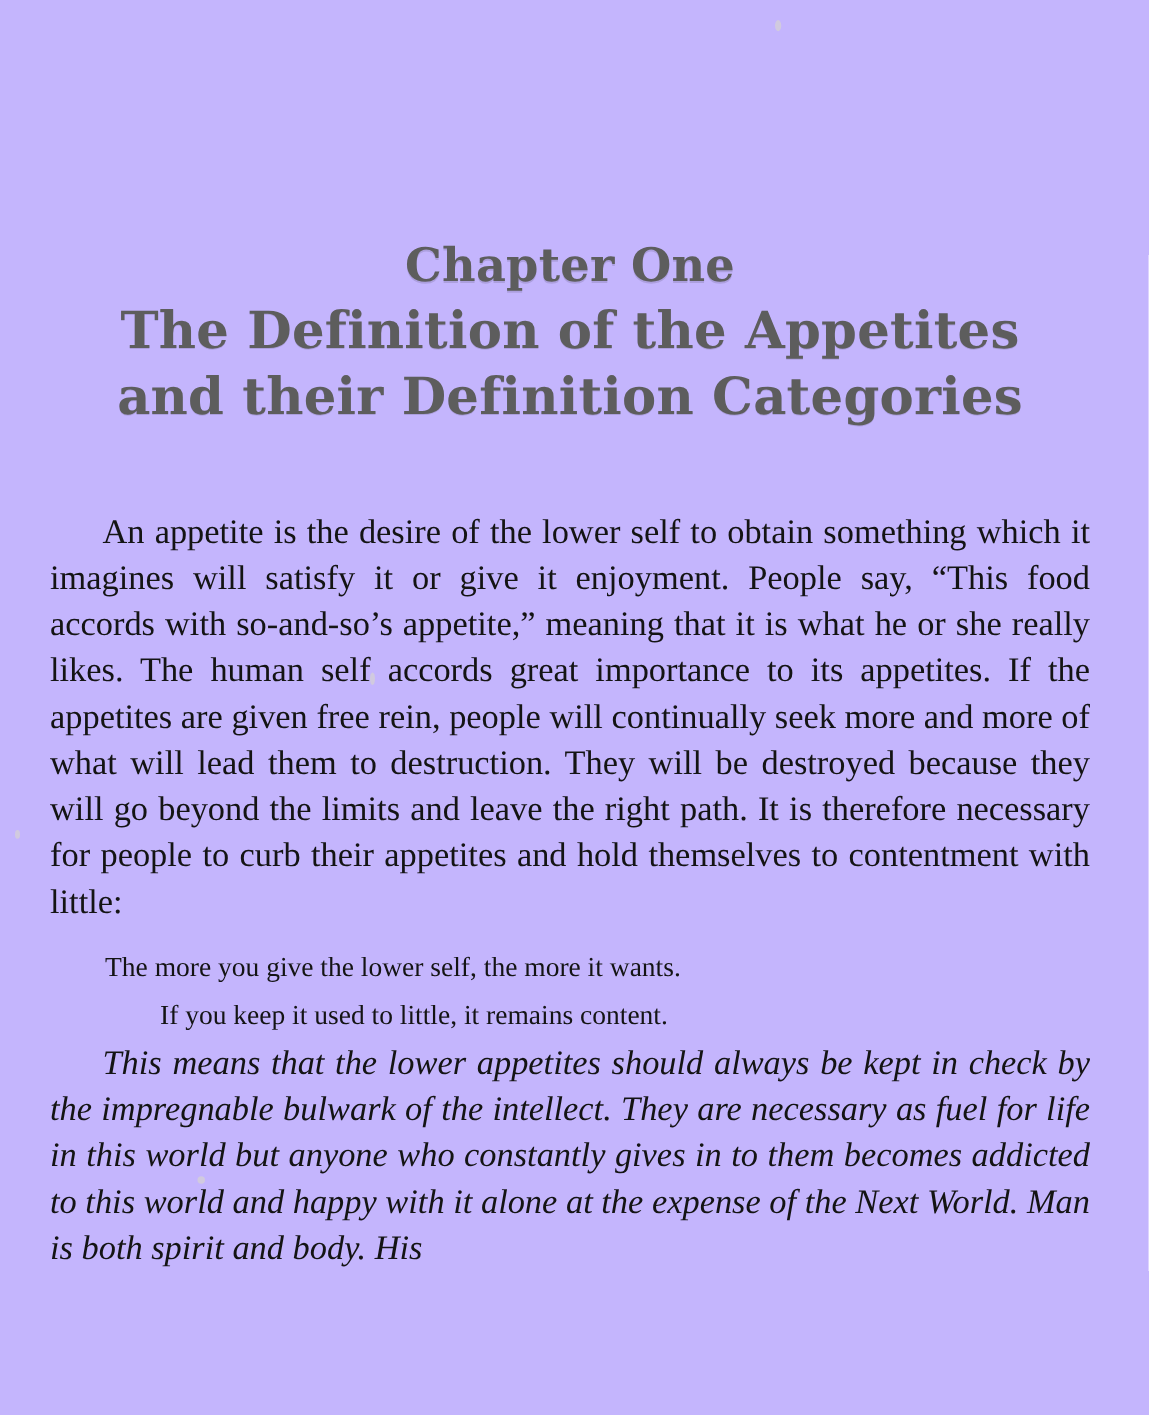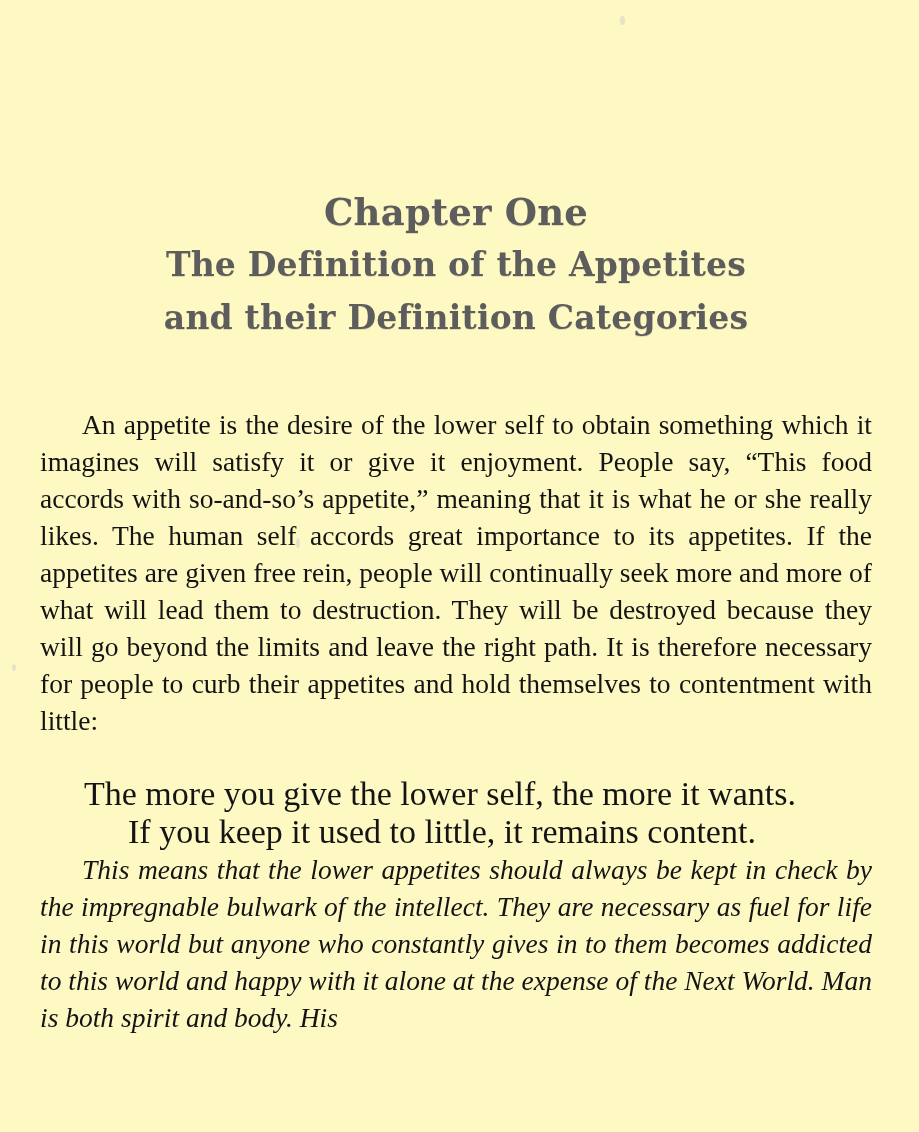--- a/index.html
+++ b/index.html
@@ -4,21 +4,21 @@
 <style>
   html, body {
     margin: 0;
     padding: 0;
     background: #ffffff;
   }
   .page {
     position: relative;
     width: 919px;
     height: 1132px;
-    background: #fef9c3;
+    background: #c4b5fd;
     overflow: hidden;
     font-family: "Liberation Serif", serif;
     color: #1a1a1a;
   }
   .content {
     position: absolute;
     left: 40px;
     top: 0;
     width: 832px;
   }
@@ -29,40 +29,40 @@
     font-weight: bold;
     color: #5d5d5d;
     letter-spacing: 0.2px;
     text-shadow: 0 1px 0 rgba(0,0,0,0.12);
   }
   .chapter-label {
     font-size: 37px;
     line-height: 52px;
   }
   .chapter-title-line {
-    font-size: 33px;
+    font-size: 41px;
     line-height: 53px;
   }
   .body-text {
     margin-top: 62px;
     font-size: 27.5px;
     line-height: 37px;
     text-align: justify;
     text-justify: inter-word;
     color: #141414;
   }
   .body-text p {
     margin: 0;
   }
   .indent {
     text-indent: 42px;
   }
   .verse {
-    margin-top: 36px;
-    font-size: 34px;
+    margin-top: 16px;
+    font-size: 22px;
     line-height: 38px;
     color: #141414;
   }
   .verse .line1 {
     padding-left: 44px;
   }
   .verse .line2 {
     padding-left: 88px;
     font-family: Liberation Serif, serif;
   }

